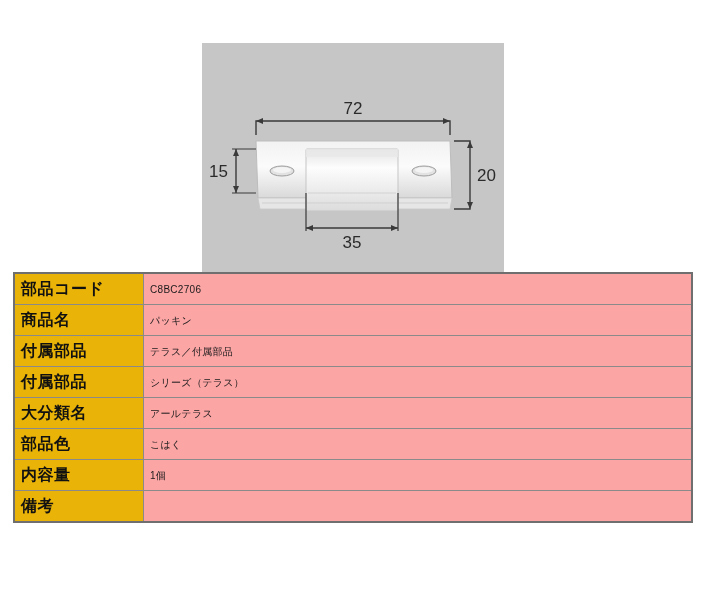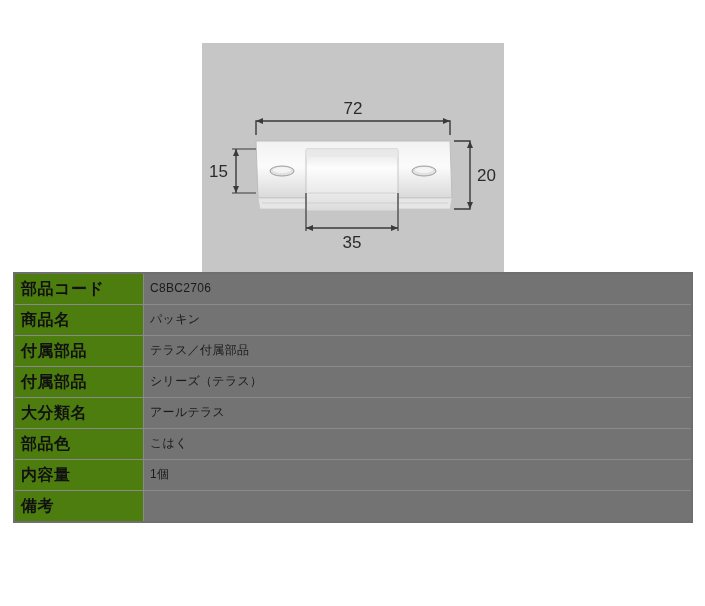--- a/index.html
+++ b/index.html
@@ -46,29 +46,29 @@
   }
   #spec-table tr { height: 31px; }
   #spec-table td {
     border: 1px solid #8a8a8a;
     padding: 0 0 0 6px;
     vertical-align: middle;
     line-height: 1.1;
   }
   #spec-table td.label-cell {
     width: 122px;
-    background: #4d7c0f;
+    background: #eab308;
     font-weight: bold;
     font-size: 16px;
     color: #111111;
     letter-spacing: 0.5px;
   }
   #spec-table td.value-cell {
-    background: #737373;
-    font-size: 12px;
+    background: #fca5a5;
+    font-size: 10px;
     color: #1a1a1a;
     letter-spacing: 0.3px;
   }
   
   #spec-table {
     outline: 2px solid #6f6f6f;
     outline-offset: -1px;
   }
 
   .dim-text {

